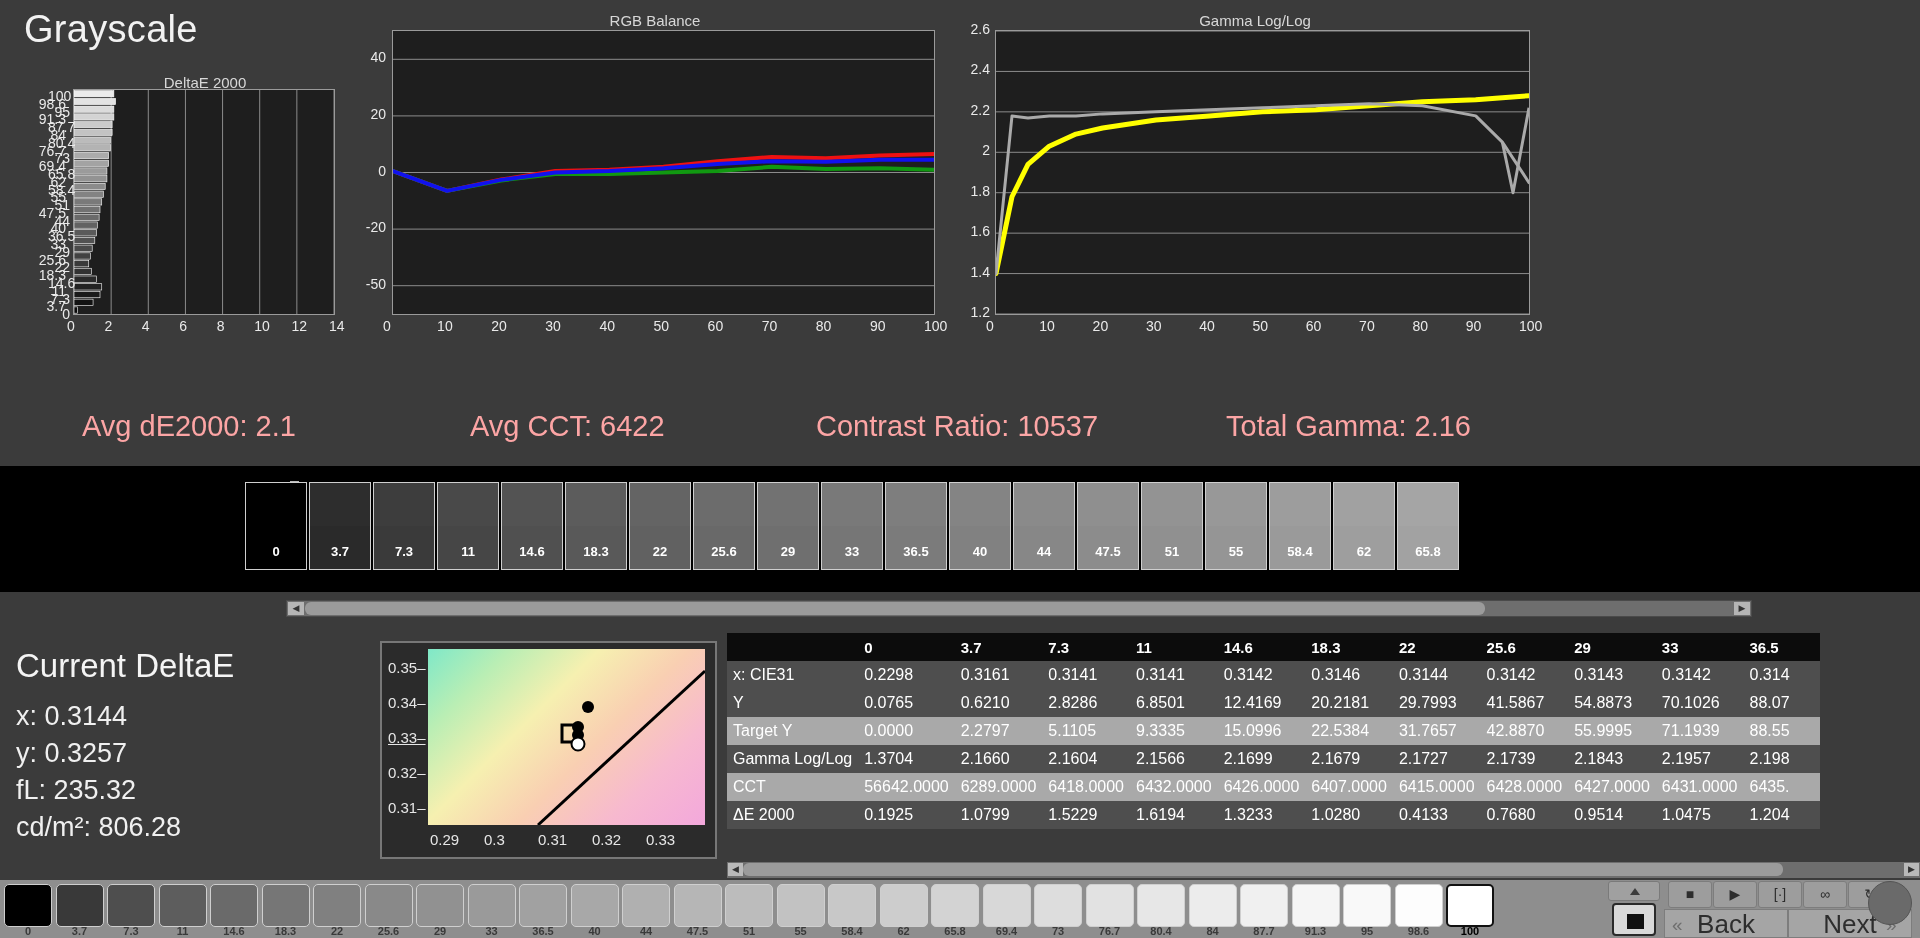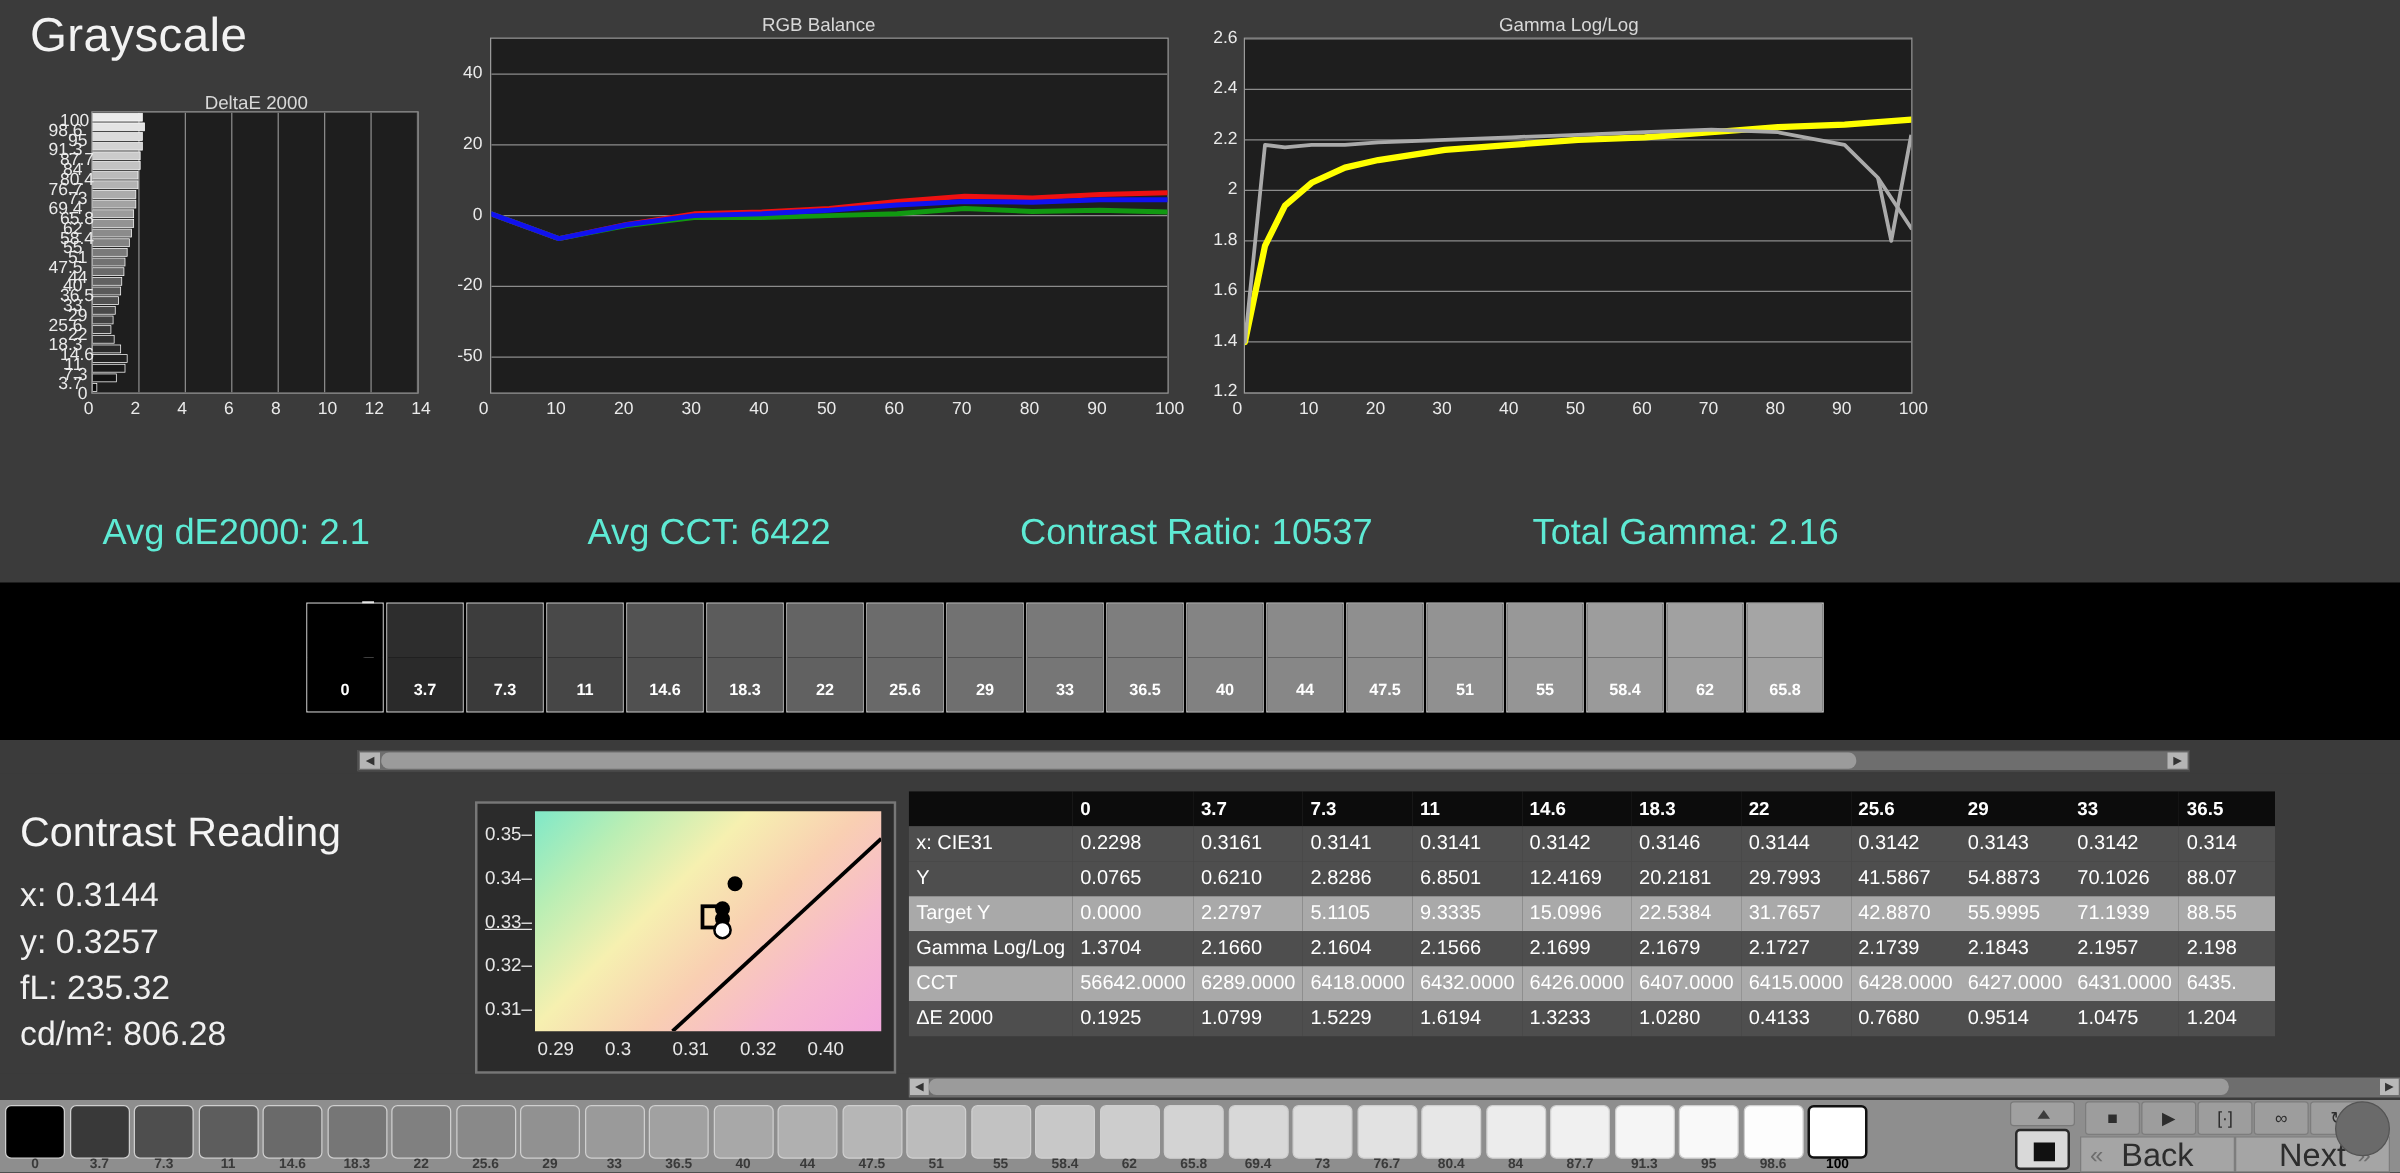--- a/index.html
+++ b/index.html
@@ -13,21 +13,21 @@
 
   .app-title { position:absolute; left:24px; top:8px; font-size:38px; font-weight:400;
      color:#f2f2f2; letter-spacing:.3px; }
 
   .chart-title { position:absolute; font-size:15px; color:#d8d8d8; text-align:center; }
 
   .plot { position:absolute; background:#1e1e1e; border:1px solid #9a9a9a; }
 
   .tick-lbl { position:absolute; font-size:14px; color:#eaeaea; white-space:nowrap; }
 
-  .summary { position:absolute; top:410px; font-size:29px; color:#5eead4; white-space:nowrap; }
+  .summary { position:absolute; top:410px; font-size:29px; color:#fca5a5; white-space:nowrap; }
 
   
   .patchstrip { position:absolute; left:0; top:466px; width:1920px; height:126px; background:#000; }
   .at-label { position:absolute; left:287px; font-size:13px; color:#fff; font-weight:bold;
      writing-mode:vertical-rl; transform:rotate(180deg); }
   .patch-cell { position:absolute; top:482px; border:1px solid #cfcfcf; }
   .patch-half { width:100%; height:50%; }
   .patch-num { position:absolute; top:544px; font-size:13px; color:#fff; font-weight:bold;
      text-align:center; }
 
@@ -387,21 +387,21 @@
     </div>
 
   <div class="hscroll">
     <div class="arrow" style="left:1px;">◀</div>
     <div class="thumb"></div>
     <div class="arrow" style="right:1px;">▶</div>
   </div>
 
   <div class="bottom-region">
 
-    <div class="cr-title">Contrast Reading</div>
+    <div class="cr-title">Current DeltaE</div>
     <div class="cr-line" style="top:82px;">x: 0.3144</div>
     <div class="cr-line" style="top:119px;">y: 0.3257</div>
     <div class="cr-line" style="top:156px;">fL: 235.32</div>
     <div class="cr-line" style="top:193px;">cd/m²: 806.28</div>
 
     <div class="cie-box">
       <div class="cie-plot">
         <svg width="277" height="176" viewBox="0 0 277 176">
           <line x1="110" y1="176" x2="277" y2="22" stroke="#000" stroke-width="3"></line>
           <rect x="134" y="76" width="17" height="17" fill="none" stroke="#000" stroke-width="3"></rect>
@@ -416,21 +416,21 @@
           <div class="cie-ylbl" style="top: 51px;">0.34–</div>
           <div class="cie-ylbl" style="top: 86px; text-decoration: underline;">0.33–</div>
           <div class="cie-ylbl" style="top: 121px;">0.32–</div>
           <div class="cie-ylbl" style="top: 156px;">0.31–</div>
         </div>
       <div id="cieX">
           <div class="cie-xlbl" style="left: 48px;">0.29</div>
           <div class="cie-xlbl" style="left: 102px;">0.3</div>
           <div class="cie-xlbl" style="left: 156px;">0.31</div>
           <div class="cie-xlbl" style="left: 210px;">0.32</div>
-          <div class="cie-xlbl" style="left: 264px;">0.40</div>
+          <div class="cie-xlbl" style="left: 264px;">0.33</div>
         </div>
     </div>
 
     <div class="tbl-wrap">
       <table class="tbl">
         <thead>
           <tr id="thRow">
               <th class="rowlab"></th>
               <th style="width: 77px;">0</th>
               <th style="width: 77px;">3.7</th>

